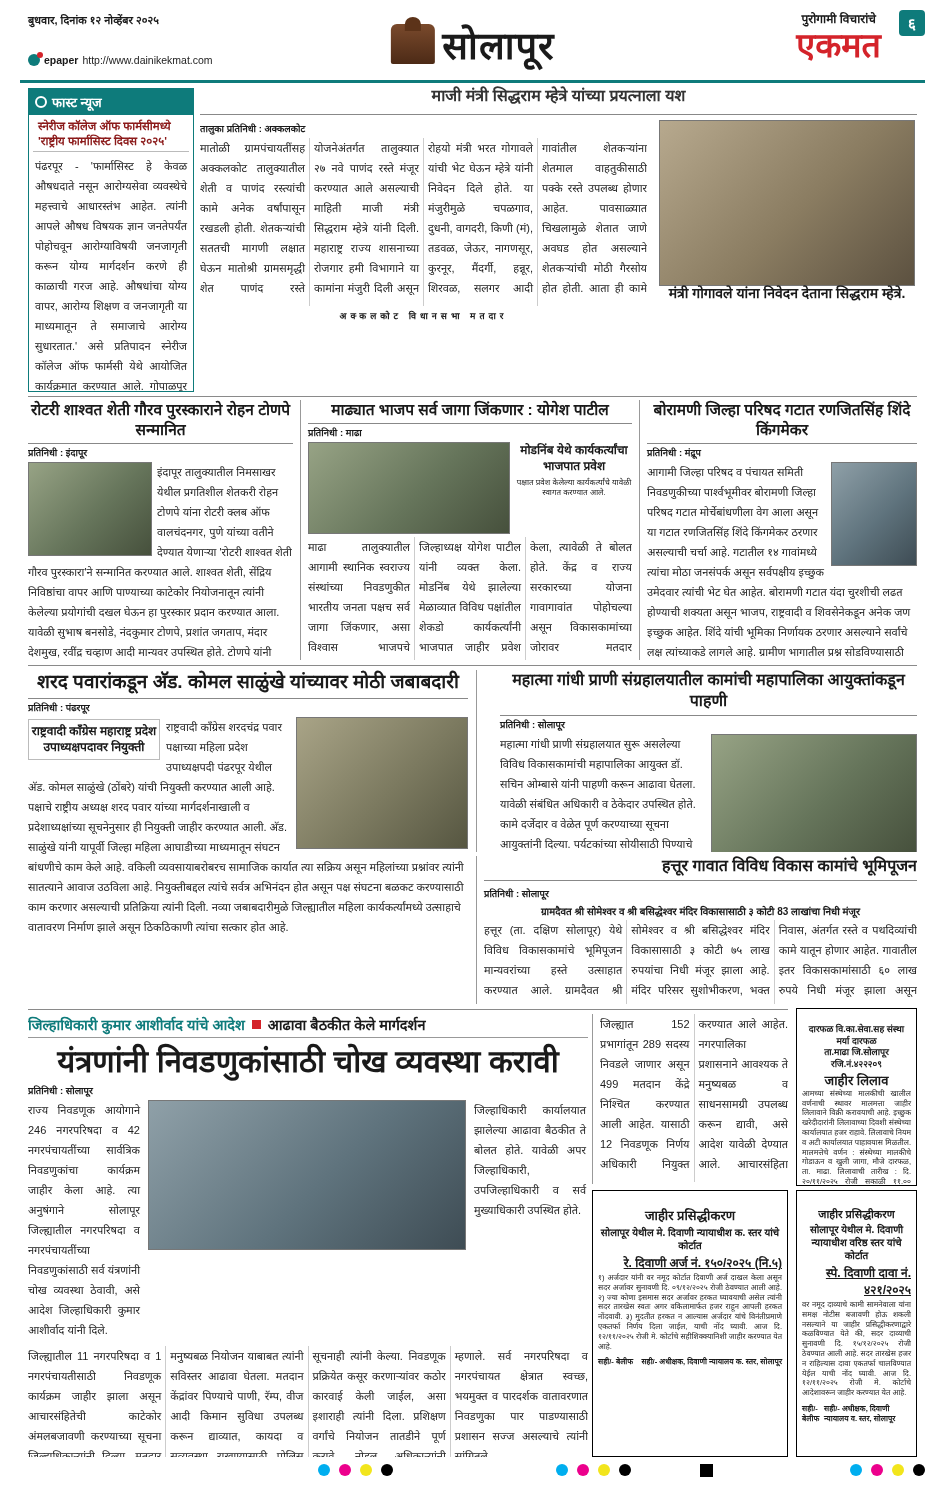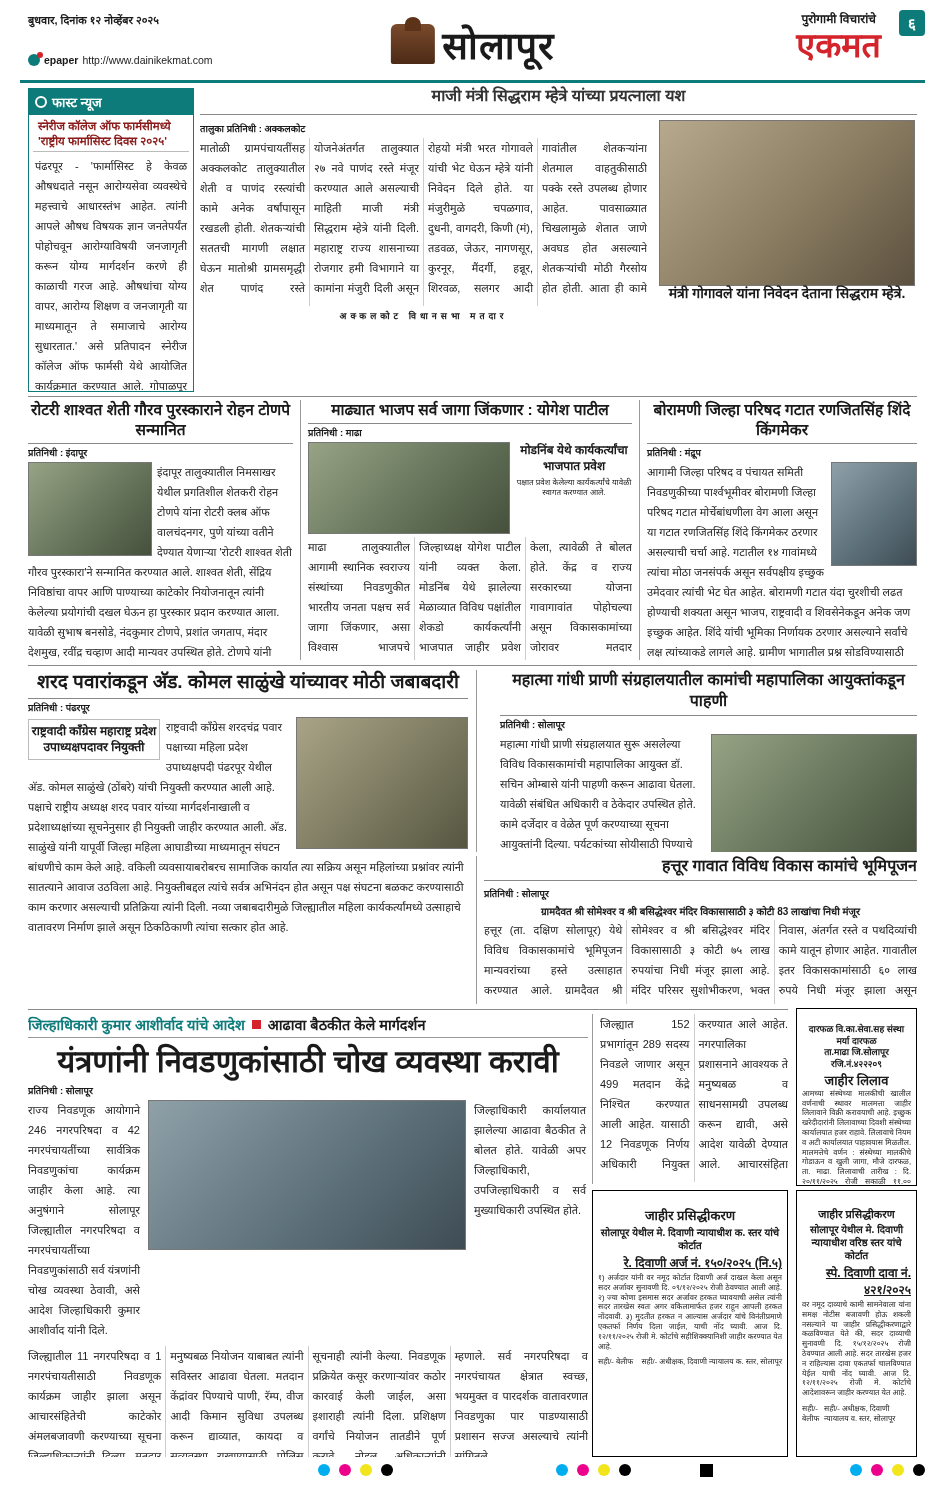--- a/index.html
+++ b/index.html
@@ -100,21 +100,21 @@
   .midcont{position:absolute;left:592px;top:1014px;width:196px;height:170px;border-left:1px solid #999;padding-left:7px;overflow:hidden;}
   .midcont .cols2{column-count:2;height:168px;}
 
   
   .nbox{border:1px solid #000;padding:15px 5px;overflow:hidden;background:#fff;}
   .nb-title{font-size:13px;font-weight:bold;text-align:center;}
   .nb-org{font-size:9px;font-weight:bold;text-align:center;line-height:1.3;}
   .nb-court{font-size:10px;font-weight:bold;text-align:center;line-height:1.3;margin:2px 0;}
   .nb-case{font-size:12px;font-weight:bold;text-align:right;margin-bottom:2px;text-decoration:underline;}
   .nb-body{font-size:7.6px;line-height:9.8px;text-align:justify;}
-  .nb-signs{display:flex;justify-content:space-between;font-size:7.6px;font-weight:normal;margin-top:5px;}
+  .nb-signs{display:flex;justify-content:space-between;font-size:7.6px;font-weight:bold;margin-top:5px;}
   .auction{position:absolute;left:796px;top:1008px;width:121px;height:178px;}
   .court1{position:absolute;left:592px;top:1190px;width:196px;height:267px;}
   .court2{position:absolute;left:796px;top:1190px;width:121px;height:267px;}
 
   
   .marks{position:absolute;left:0;top:1464px;width:945px;height:20px;}
   .dotset{position:absolute;display:flex;gap:9px;}
   .dot{width:12px;height:12px;border-radius:50%;}
   .sq{position:absolute;width:13px;height:13px;background:#000;}
 </style>

